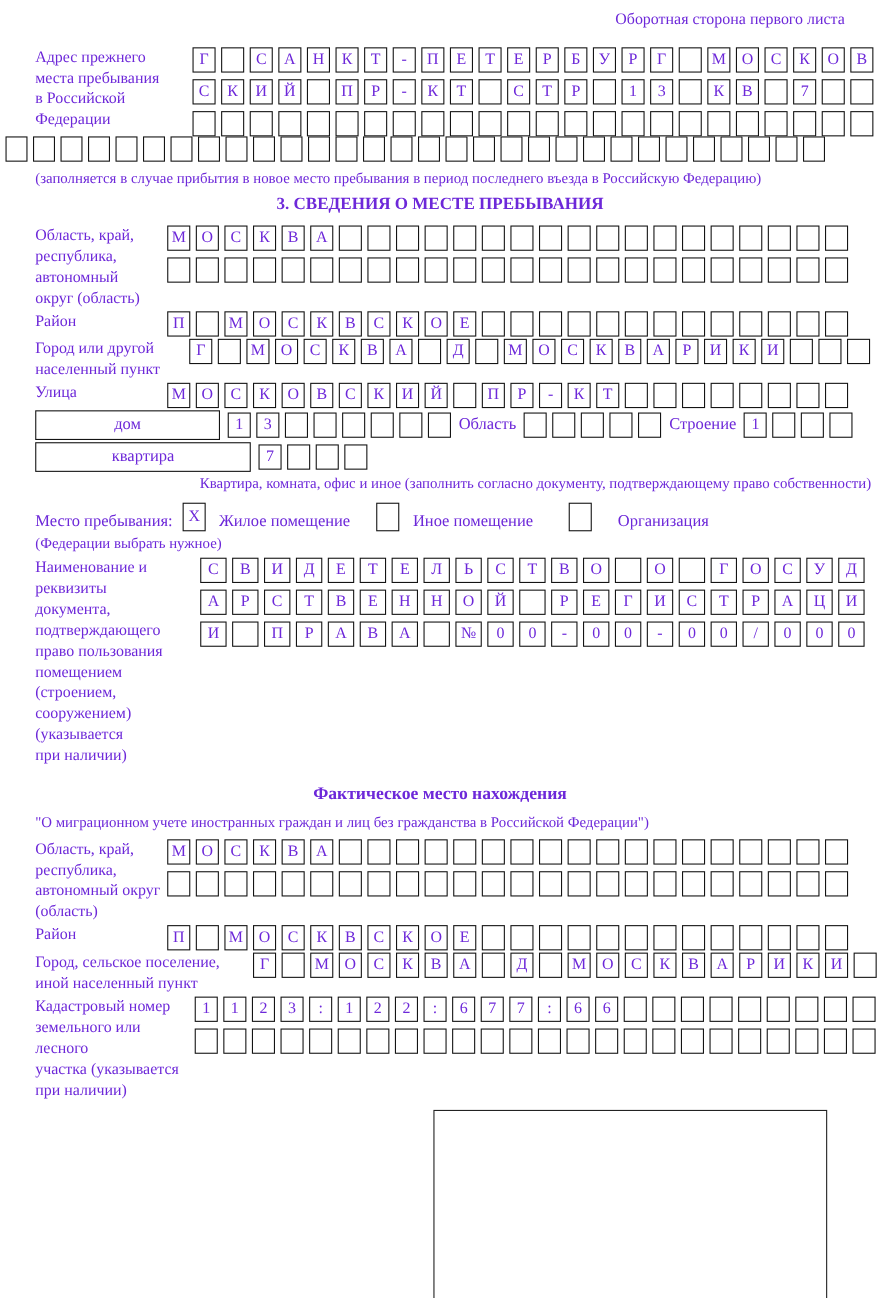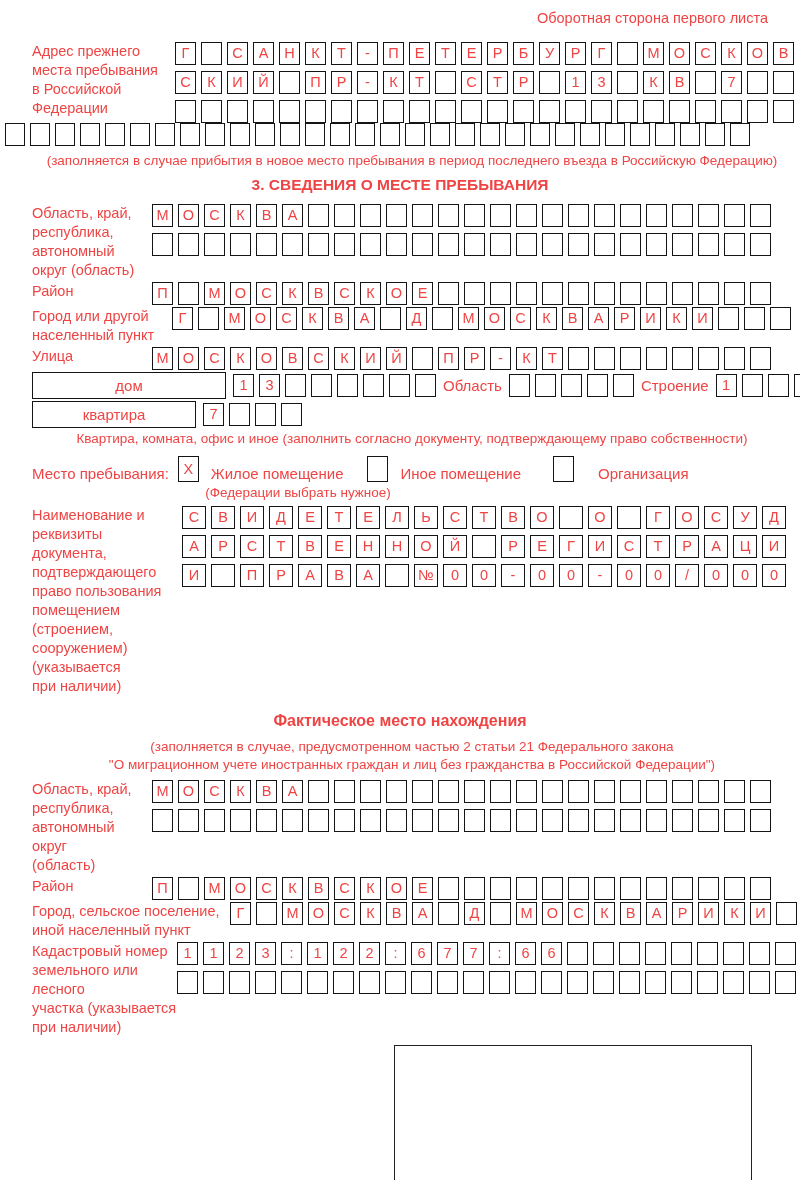--- a/index.html
+++ b/index.html
@@ -1,22 +1,22 @@
 <!DOCTYPE html>
 <html><head>
 <meta charset="utf-8">
 <style>
   html,body { margin:0; padding:0; background:#ffffff; }
   .page {
     position:relative;
     width:800px; height:1180px;
     box-sizing:border-box;
     padding:10px 8px 0 32px;
-    background:#ffffff; color:#ef4444;
-    font-family:Liberation Sans, sans-serif;
+    background:#ffffff; color:#6d28d9;
+    font-family:Liberation Serif, serif;
     font-size:15px;
     overflow:hidden;
   }
   .hdr-note { text-align:right; font-size:14.5px; padding-right:24px; margin-bottom:16px; }
 
   .flexrow { display:flex; align-items:flex-start; }
   .lblcol  { white-space:pre-line; line-height:19px; font-size:14.5px; flex:0 0 auto; }
   .w143 { width:143px; } .w120 { width:120px; } .w140 { width:140px; }
   .w150 { width:150px; } .w198 { width:198px; } .w145 { width:145px; }
 
@@ -26,32 +26,32 @@
     box-sizing:border-box; flex:0 0 auto;
     width:21px; height:23px;
     border:1.6px solid #141414;
     display:inline-flex; align-items:center; justify-content:center;
     font-size:14.5px; line-height:1; background:#fff;
   }
   .wide  .cell { width:24px; }
   .dense .cell { width:20px; }
   .fullrow { margin-left:-27px; margin-top:0; }
 
-  .caption { font-size:13.5px; text-align:center; line-height:18px; }
+  .caption { font-size:13.5px; line-height:18px; }
   .sec-title { font-weight:bold; text-align:center; font-size:15.5px; margin:6px 24px 10px 0; }
 
   .mb2 { margin-bottom:2px; } .mb4 { margin-bottom:4px; } .mb6 { margin-bottom:6px; }
 
   .named-rect {
     box-sizing:border-box; height:27px; border:1.7px solid #141414;
     display:flex; align-items:center; justify-content:center;
     font-size:15px; flex:0 0 auto; background:#fff;
   }
-  .rect-dom  { width:194px; margin-right:7px; }
-  .rect-kvart{ width:164px; margin-right:7px; }
+  .rect-dom  { width:168px; margin-right:7px; }
+  .rect-kvart{ width:196px; margin-right:7px; }
   .inline-lbl { font-size:15px; line-height:27px; margin:0 7px; flex:0 0 auto; }
   .houserow .boxrow, .apartrow .boxrow { margin-bottom:0; align-self:center; }
 
   .stayrow { align-items:flex-end; margin:8px 0 2px 0; font-size:15px; }
   .chk {
     box-sizing:border-box; display:inline-flex; width:21px; height:26px;
     border:1.6px solid #141414; align-items:center; justify-content:center;
     font-size:14.5px; margin:0 12px 0 9px; flex:0 0 auto; background:#fff;
   }
   .choose-caption { width:70%; }
@@ -379,21 +379,21 @@
     <div class="named-rect rect-kvart">
         <span>квартира</span>
       </div>
     <div class="boxrow">
         <span class="cell">7</span>
         <span class="cell"></span>
         <span class="cell"></span>
         <span class="cell"></span>
       </div>
   </div>
-  <div class="caption mb2" style="text-align:center;">Квартира, комната, офис и иное (заполнить согласно документу, подтверждающему право собственности)</div>
+  <div class="caption mb2" style="text-align:right;">Квартира, комната, офис и иное (заполнить согласно документу, подтверждающему право собственности)</div>
 
   <div class="flexrow stayrow">
     <span>Место пребывания:</span>
     <span class="chk">X</span>
     <span>Жилое помещение</span>
     <span class="chk" style="margin-left:24px;"></span>
     <span>Иное помещение</span>
     <span class="chk" style="margin-left:32px; margin-right:24px;"></span>
     <span>Организация</span>
   </div>
@@ -473,21 +473,20 @@
           <span class="cell">0</span>
           <span class="cell">/</span>
           <span class="cell">0</span>
           <span class="cell">0</span>
           <span class="cell">0</span>
         </div>
     </div>
   </div>
 
   <div class="fact-title">Фактическое место нахождения</div>
-  <div class="caption">(заполняется в случае, предусмотренном частью 2 статьи 21 Федерального закона</div>
   <div class="caption mb6">"О миграционном учете иностранных граждан и лиц без гражданства в Российской Федерации")</div>
 
   <div class="flexrow mb2">
     <div class="lblcol w120">Область, край,
 республика,
 автономный округ
 (область)</div>
     <div>
       <div class="boxrow">
           <span class="cell">М</span>

